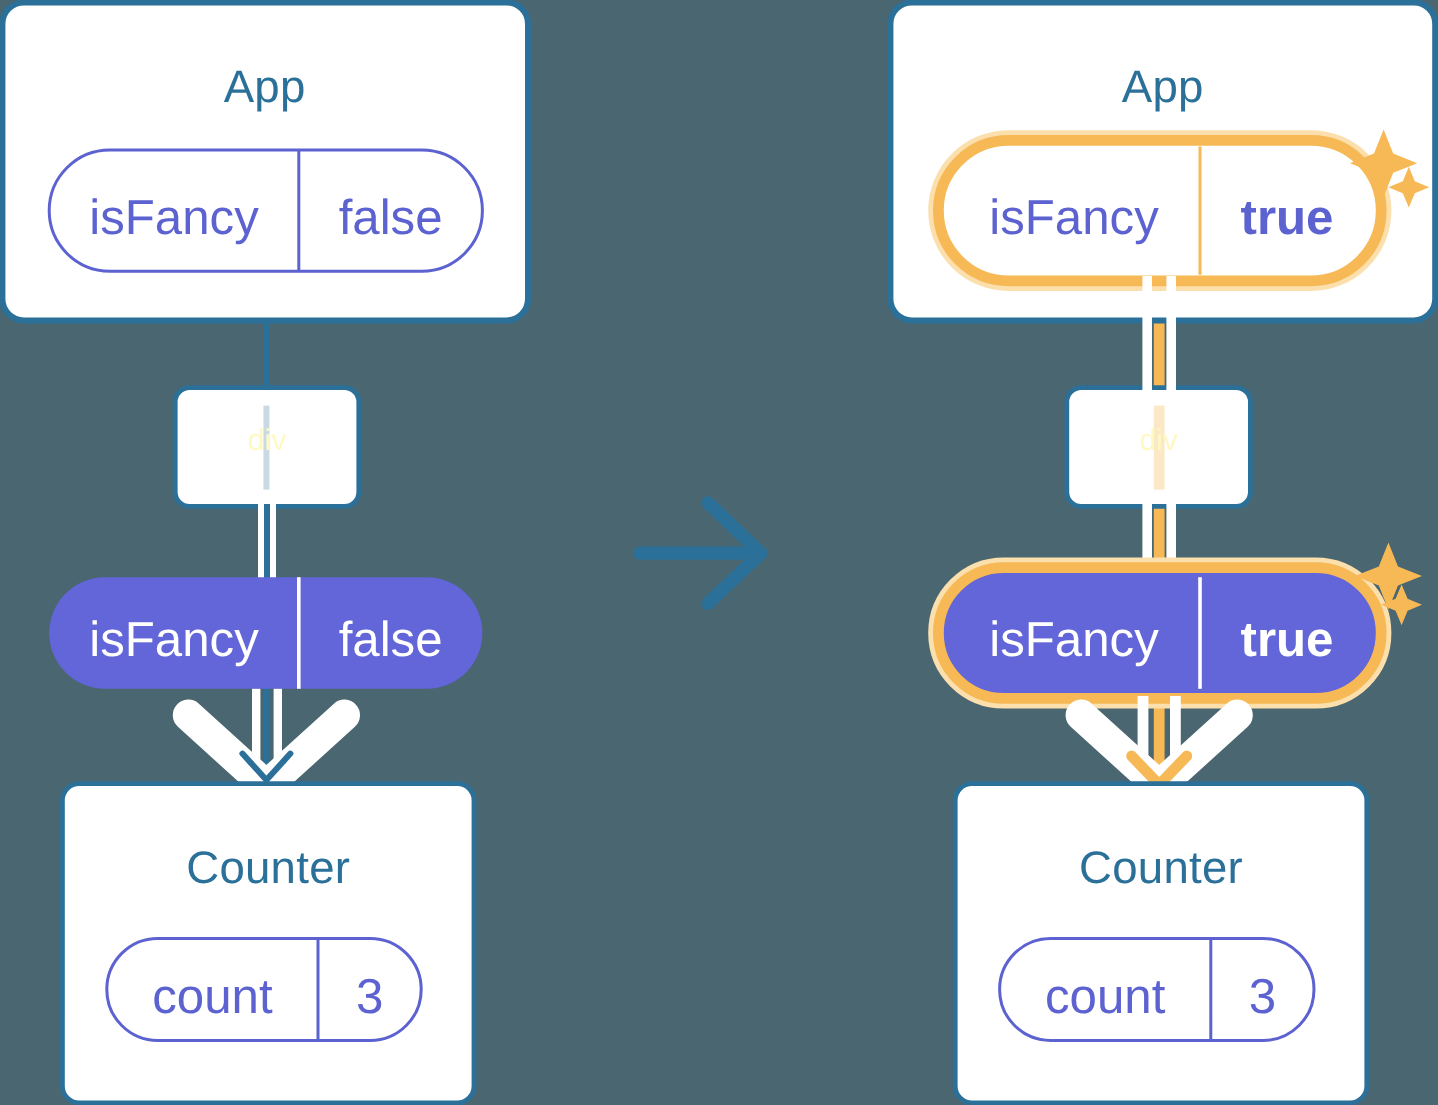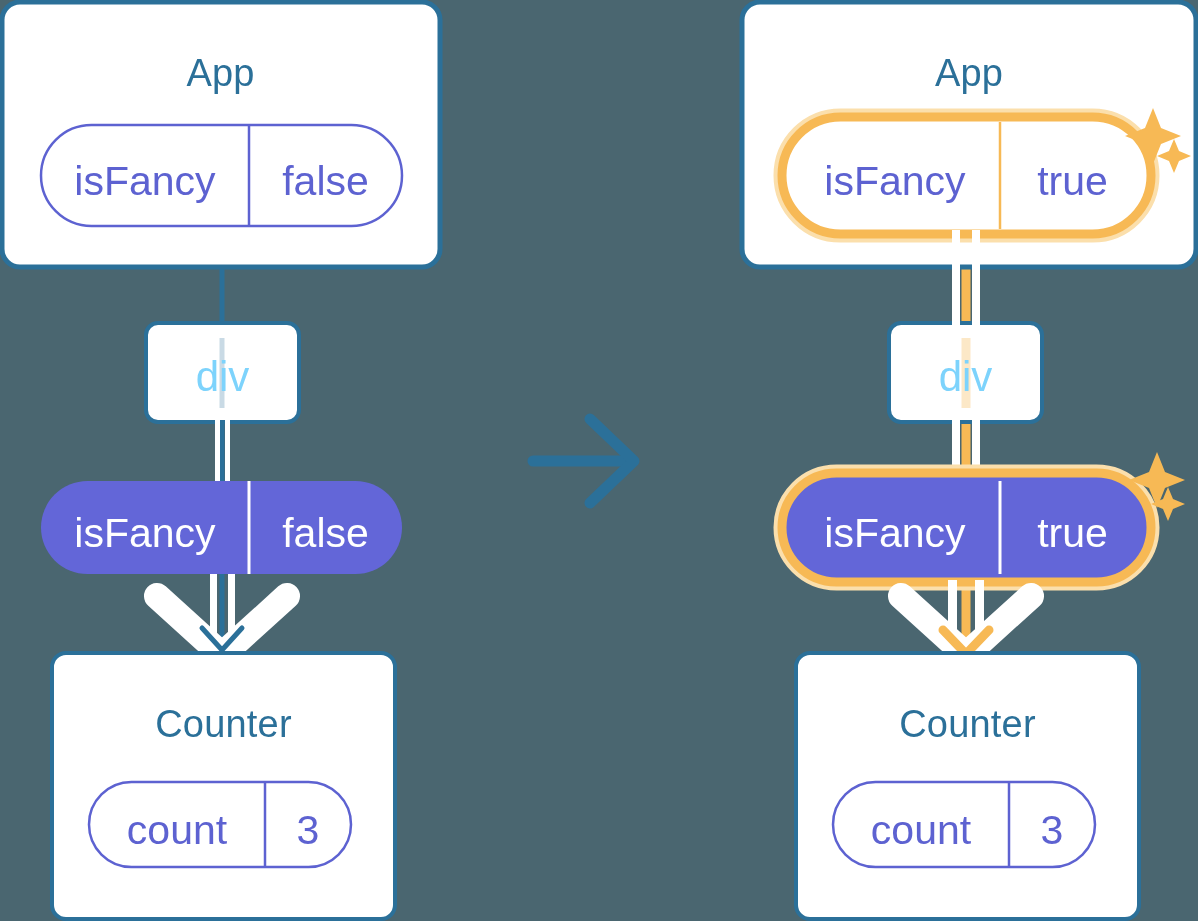--- a/index.html
+++ b/index.html
@@ -10,22 +10,22 @@
     overflow:hidden;
   }
   #stage{position:relative;width:992px;height:921px;}
   #stage svg{position:absolute;left:0;top:0;}
 
   
   .lbl{position:absolute;white-space:nowrap;}
   .title{color:#2b7099;font-size:38px;letter-spacing:.2px;}
   .pill-text{color:#5d62d1;font-size:41px;}
   .pill-text.light{color:#ffffff;}
-  .pill-text.bold{font-weight:normal;}
-  .divtext{color:#7dd3fc;font-size:42px;}
+  .pill-text.bold{font-weight:bold;}
+  .divtext{color:#fef9c3;font-size:25px;}
 </style>
 </head>
 <body>
 
 <div id="stage">
 
   <svg width="1198" height="921" viewBox="0 0 1198 921">
 
     <g>
 

